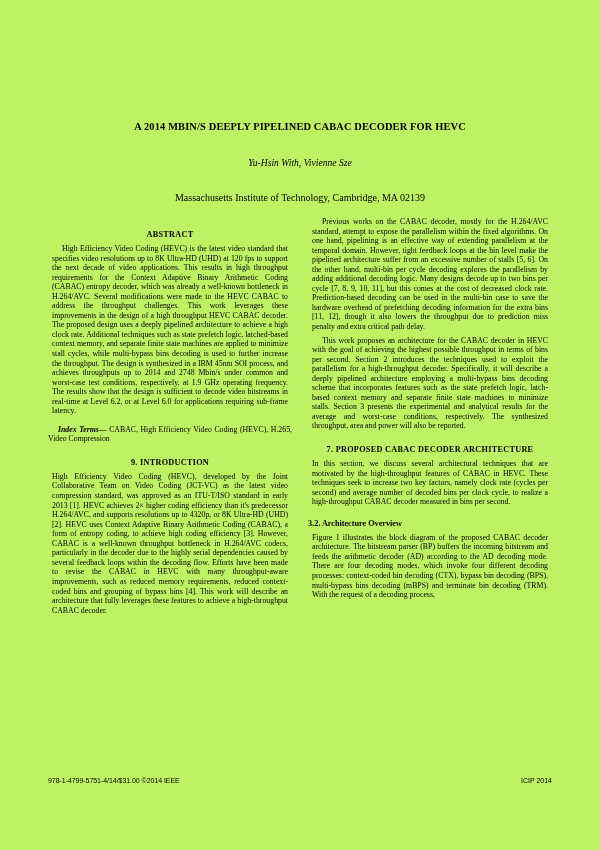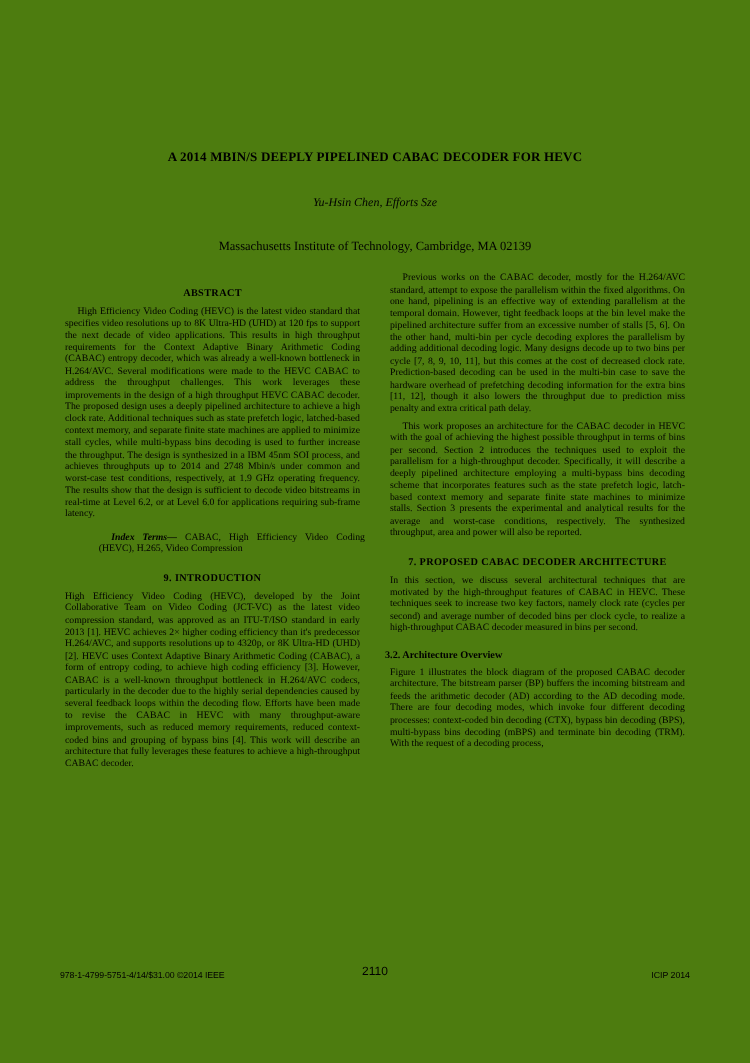--- a/index.html
+++ b/index.html
@@ -13,21 +13,21 @@
     position: relative;
     font-family: "Liberation Serif", "DejaVu Serif", serif;
     color: #000000;
     overflow: hidden;
   }
   .page {
     position: absolute;
     left: 0; top: 0;
     width: 600px;
     height: 850px;
-    background: #4d7c0f;
+    background: #bef264;
   }
 
   
   .header {
     position: absolute;
     left: 48px;
     top: 120px;
     width: 504px;
     text-align: center;
   }
@@ -143,31 +143,31 @@
     white-space: nowrap;
   }
 </style>
 </head>
 <body>
 
 <div class="page">
 
   <div class="header">
     <h1 class="paper-title">A 2014 MBIN/S DEEPLY PIPELINED CABAC DECODER FOR HEVC</h1>
-    <div class="authors">Yu-Hsin Chen, Efforts Sze</div>
+    <div class="authors">Yu-Hsin With, Vivienne Sze</div>
     <div class="affiliation">Massachusetts Institute of Technology, Cambridge, MA 02139</div>
   </div>
 
   <div class="columns">
 
     <div class="col">
       <div class="sec-head first">ABSTRACT</div>
       <p class="para">High Efficiency Video Coding (HEVC) is the latest video standard that specifies video resolutions up to 8K Ultra-HD (UHD) at 120 fps to support the next decade of video applications. This results in high throughput requirements for the Context Adaptive Binary Arithmetic Coding (CABAC) entropy decoder, which was already a well-known bottleneck in H.264/AVC. Several modifications were made to the HEVC CABAC to address the throughput challenges. This work leverages these improvements in the design of a high throughput HEVC CABAC decoder. The proposed design uses a deeply pipelined architecture to achieve a high clock rate. Additional techniques such as state prefetch logic, latched-based context memory, and separate finite state machines are applied to minimize stall cycles, while multi-bypass bins decoding is used to further increase the throughput. The design is synthesized in a IBM 45nm SOI process, and achieves throughputs up to 2014 and 2748 Mbin/s under common and worst-case test conditions, respectively, at 1.9 GHz operating frequency. The results show that the design is sufficient to decode video bitstreams in real-time at Level 6.2, or at Level 6.0 for applications requiring sub-frame latency.</p>
 
-      <p class="idx-terms" style="margin-top:9px;margin-left:31px;">
+      <p class="idx-terms" style="margin-top:9px;">
         <span class="lead">Index Terms—</span>
         <span>CABAC, High Efficiency Video Coding (HEVC), H.265, Video Compression</span>
       </p>
 
       <div class="sec-head spaced">9. INTRODUCTION</div>
       <p class="para noindent">High Efficiency Video Coding (HEVC), developed by the Joint Collaborative Team on Video Coding (JCT-VC) as the latest video compression standard, was approved as an ITU-T/ISO standard in early 2013 [1]. HEVC achieves 2× higher coding efficiency than it's predecessor H.264/AVC, and supports resolutions up to 4320p, or 8K Ultra-HD (UHD) [2]. HEVC uses Context Adaptive Binary Arithmetic Coding (CABAC), a form of entropy coding, to achieve high coding efficiency [3]. However, CABAC is a well-known throughput bottleneck in H.264/AVC codecs, particularly in the decoder due to the highly serial dependencies caused by several feedback loops within the decoding flow. Efforts have been made to revise the CABAC in HEVC with many throughput-aware improvements, such as reduced memory requirements, reduced context-coded bins and grouping of bypass bins [4]. This work will describe an architecture that fully leverages these features to achieve a high-throughput CABAC decoder.</p>
     </div>
 
     <div class="col">
       <p class="para">Previous works on the CABAC decoder, mostly for the H.264/AVC standard, attempt to expose the parallelism within the fixed algorithms. On one hand, pipelining is an effective way of extending parallelism at the temporal domain. However, tight feedback loops at the bin level make the pipelined architecture suffer from an excessive number of stalls [5, 6]. On the other hand, multi-bin per cycle decoding explores the parallelism by adding additional decoding logic. Many designs decode up to two bins per cycle [7, 8, 9, 10, 11], but this comes at the cost of decreased clock rate. Prediction-based decoding can be used in the multi-bin case to save the hardware overhead of prefetching decoding information for the extra bins [11, 12], though it also lowers the throughput due to prediction miss penalty and extra critical path delay.</p>
@@ -177,17 +177,16 @@
       <p class="para noindent">In this section, we discuss several architectural techniques that are motivated by the high-throughput features of CABAC in HEVC. These techniques seek to increase two key factors, namely clock rate (cycles per second) and average number of decoded bins per clock cycle, to realize a high-throughput CABAC decoder measured in bins per second.</p>
 
       <div class="subsec-head">3.2.  Architecture Overview</div>
       <p class="para noindent">Figure 1 illustrates the block diagram of the proposed CABAC decoder architecture. The bitstream parser (BP) buffers the incoming bitstream and feeds the arithmetic decoder (AD) according to the AD decoding mode. There are four decoding modes, which invoke four different decoding processes: context-coded bin decoding (CTX), bypass bin decoding (BPS), multi-bypass bins decoding (mBPS) and terminate bin decoding (TRM). With the request of a decoding process,</p>
     </div>
 
   </div>
 
   <div class="footer">
     <div class="footer-left">978-1-4799-5751-4/14/$31.00 ©2014 IEEE</div>
-    <div class="footer-center">2110</div>
     <div class="footer-right">ICIP 2014</div>
   </div>
 
 </div>
 
 </body></html>

